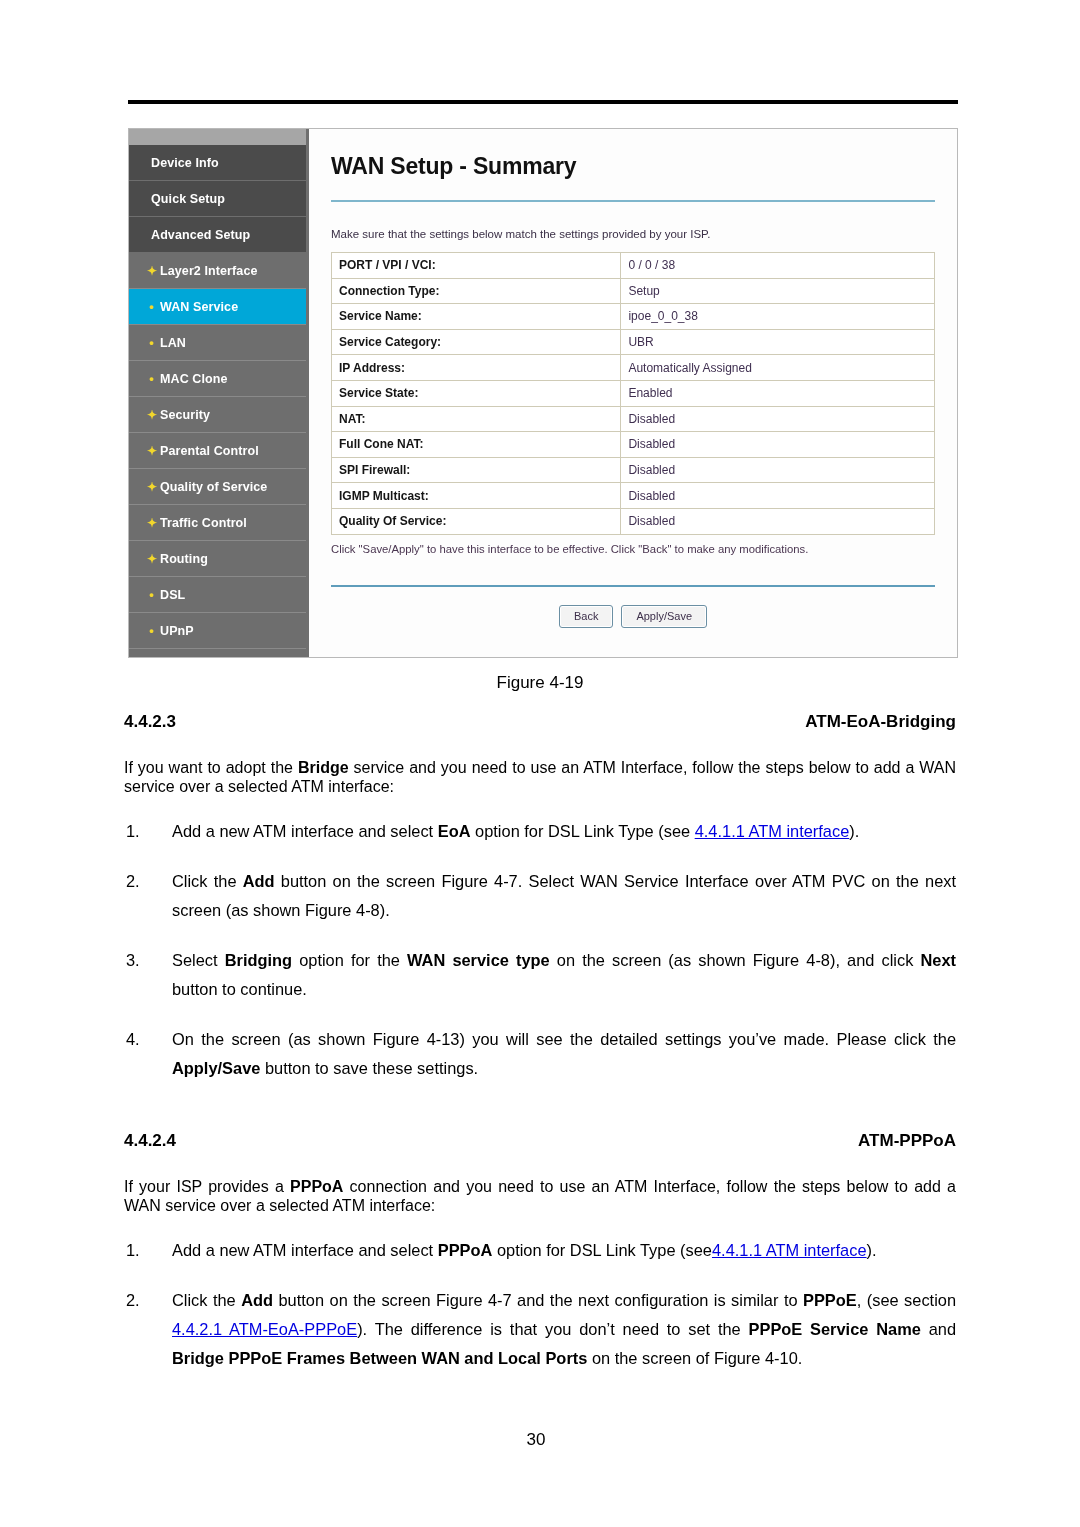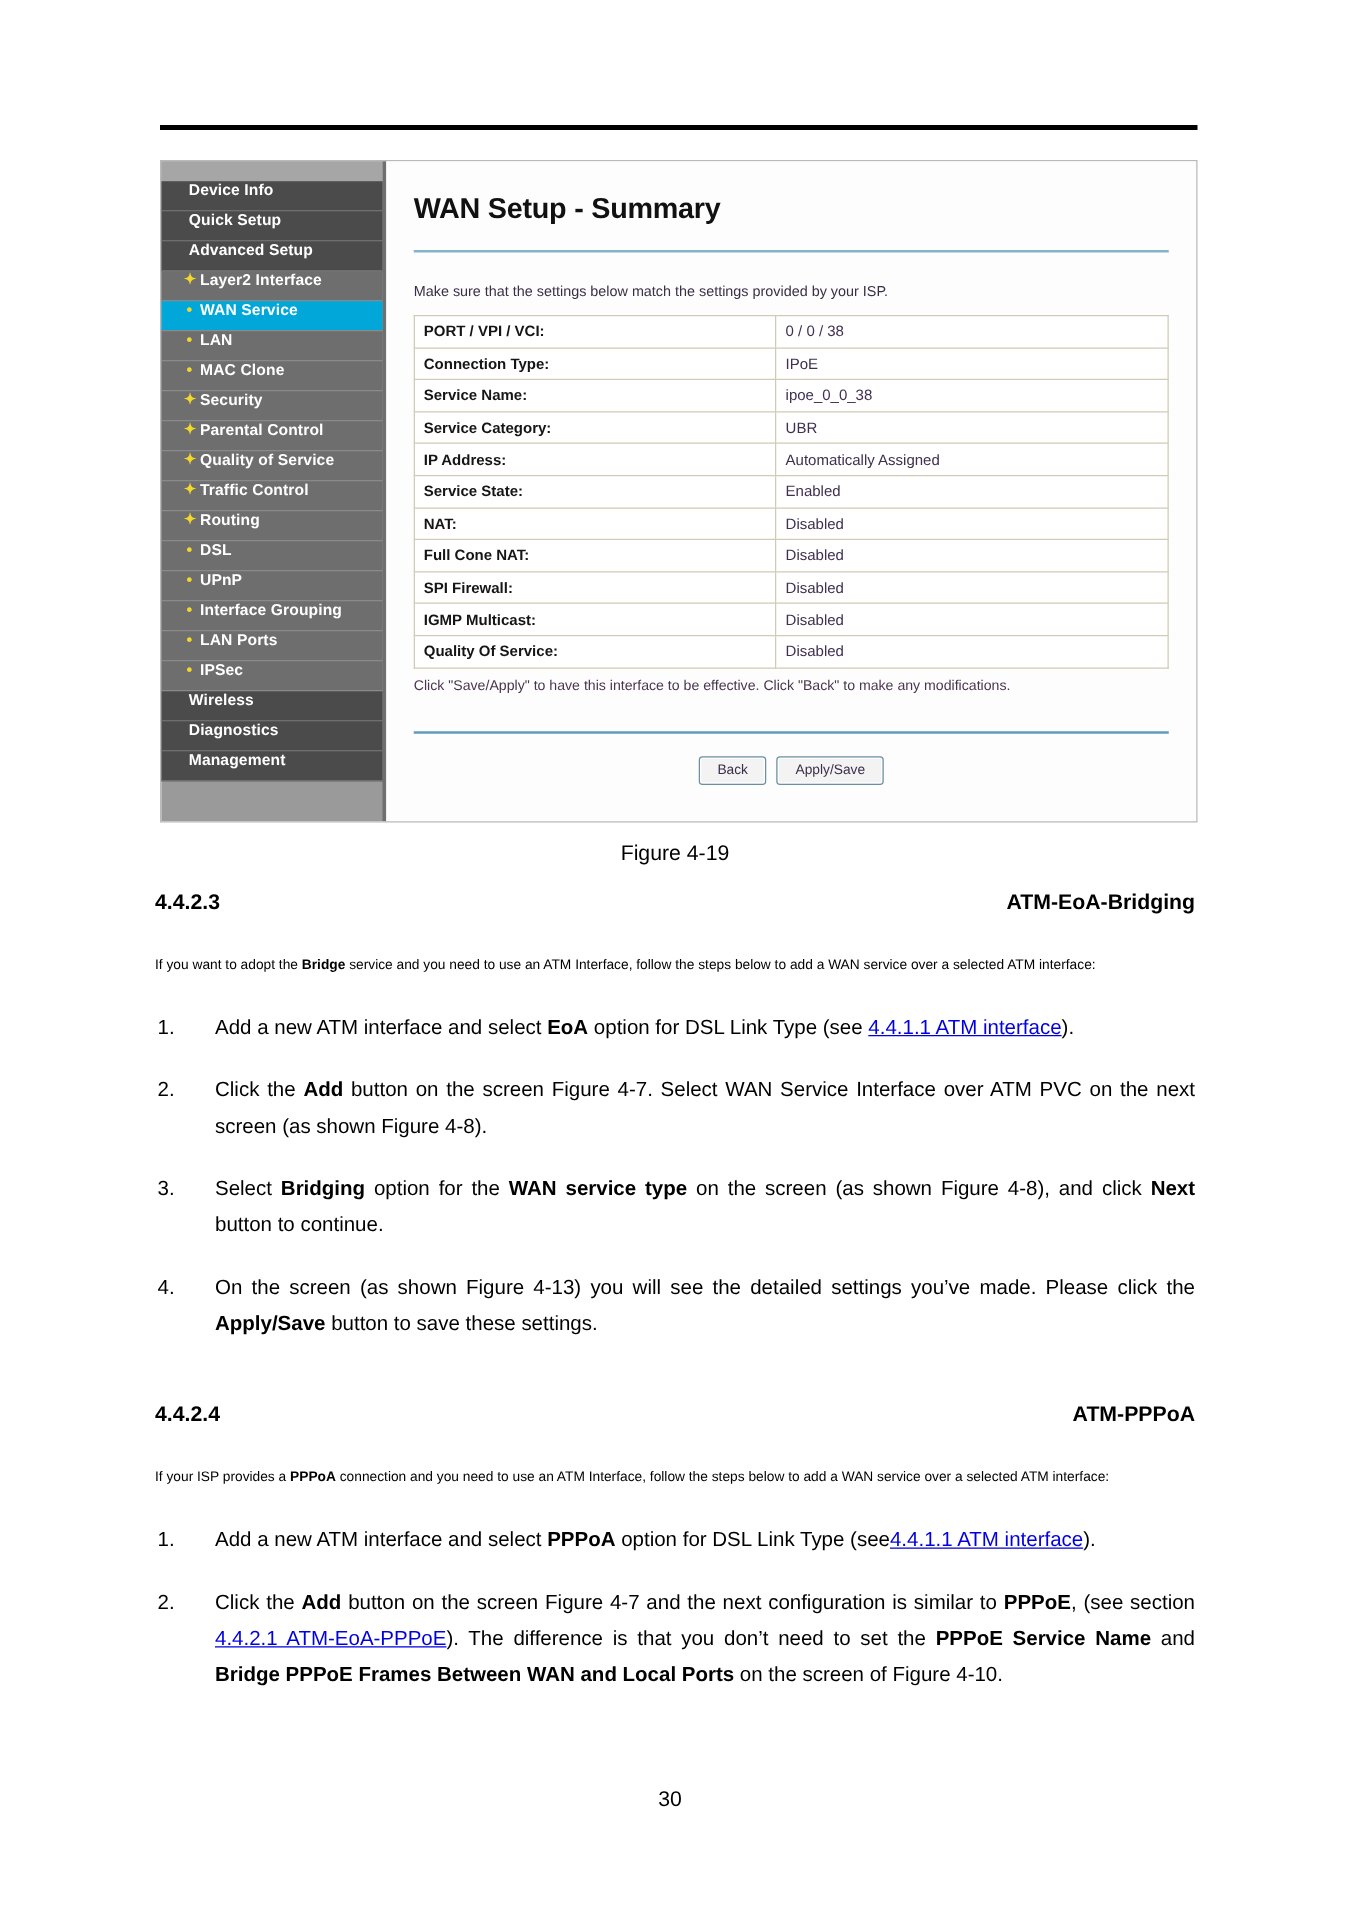--- a/index.html
+++ b/index.html
@@ -64,23 +64,23 @@
   .shot-sidebar {
     width: 180px;
     background: #9a9a9a;
     border-right: 3px solid #6f6f6f;
     padding-top: 0;
     flex: 0 0 180px;
     position: relative;
   }
   .sb-spacer { height: 16px; background: #a6a6a6; }
   .sb-item {
-    height: 24px;
+    height: 36px;
     display: flex;
-    align-items: flex-start;
+    align-items: center;
     font-size: 12.5px;
     font-weight: bold;
     color: #ffffff;
     border-bottom: 1px solid #8a8a8a;
     padding-left: 14px;
     white-space: nowrap;
     letter-spacing: .1px;
   }
   .sb-item.top {
     background: #4b4b4b;
@@ -201,22 +201,22 @@
   .sec-head {
     font-size: 17px;
     font-weight: bold;
     color: #000;
     margin: 0 0 26px 0;
     display: flex;
     justify-content: space-between;
   }
   .sec-num { width: 86px; flex: 0 0 86px; }
   .para {
-    font-size: 11px;
-    line-height: 29px;
+    font-size: 16px;
+    line-height: 19px;
     color: #000;
     text-align: justify;
     margin: 0 0 21px 0;
     hyphens: none;
   }
   ol.steps {
     list-style: none;
     margin: 0 0 22px 0;
     padding: 0;
   }
@@ -349,21 +349,21 @@
       <div class="shot-note">Make sure that the settings below match the settings provided by your ISP.</div>
 
       <table class="summary">
         <tbody id="summary-body">
             <tr>
               <td class="lbl">PORT / VPI / VCI:</td>
               <td class="val">0 / 0 / 38</td>
             </tr>
             <tr>
               <td class="lbl">Connection Type:</td>
-              <td class="val">IPoE</td>
+              <td class="val">Setup</td>
             </tr>
             <tr>
               <td class="lbl">Service Name:</td>
               <td class="val">ipoe_0_0_38</td>
             </tr>
             <tr>
               <td class="lbl">Service Category:</td>
               <td class="val">UBR</td>
             </tr>
             <tr>

